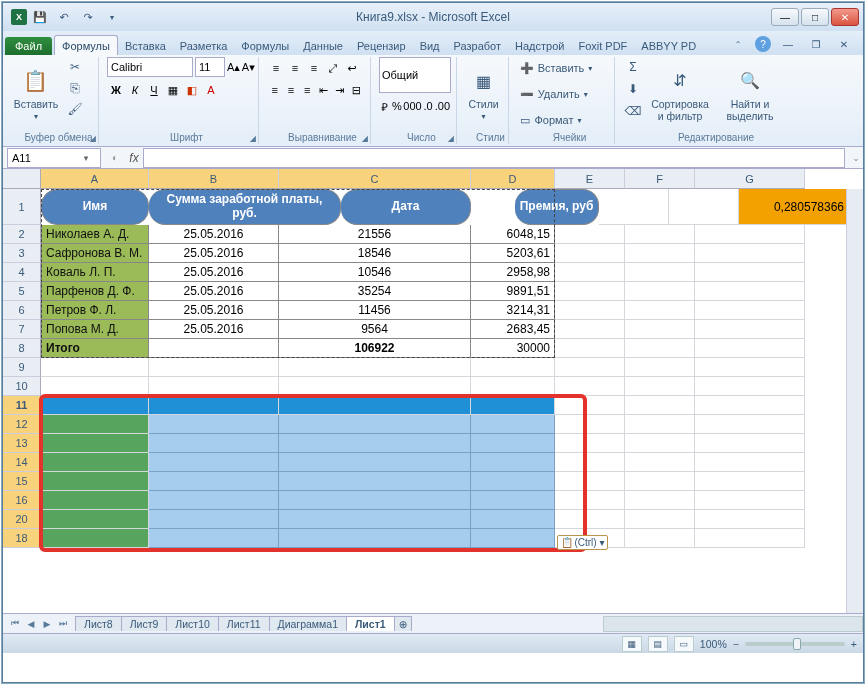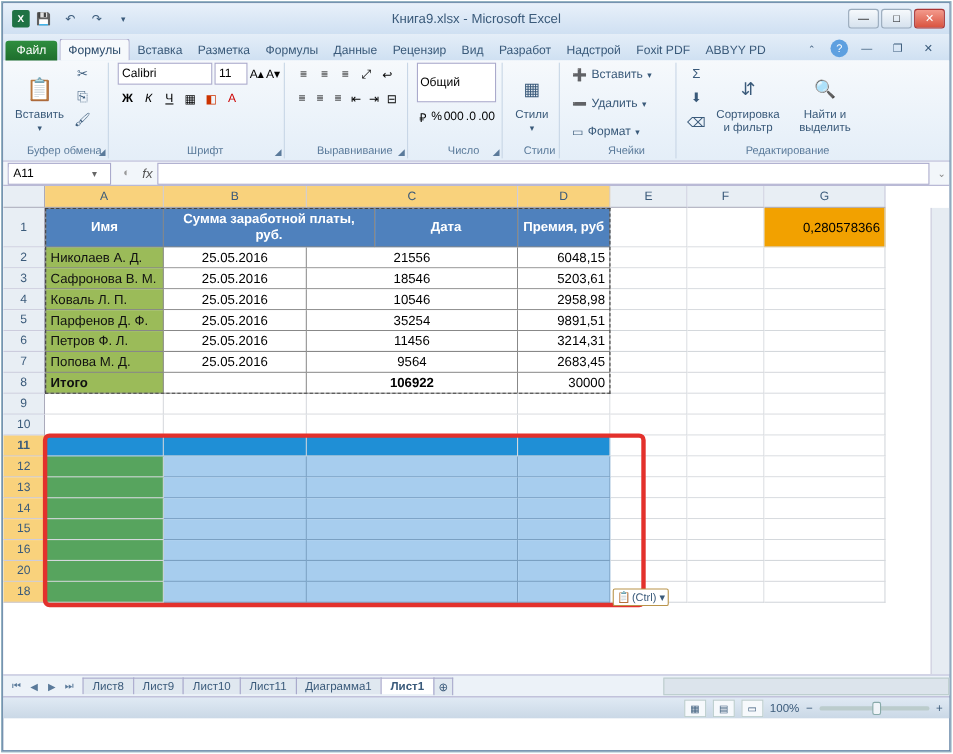--- a/index.html
+++ b/index.html
@@ -57,21 +57,21 @@
   .colhdrs{display:flex;height:20px;}
   .ch{background:#e8eef4;border-right:1px solid #ccd;border-bottom:1px solid #aab;color:#3a5a7a;font-size:11px;display:flex;align-items:center;justify-content:center;}
   .row{display:flex;}
   .cell{border-right:1px solid #d4d8dc;border-bottom:1px solid #d4d8dc;font-size:12px;display:flex;align-items:center;padding:0 4px;background:#fff;overflow:hidden;white-space:nowrap;}
   .cell.hdr{background:#4f81bd;color:#fff;font-weight:bold;justify-content:center;text-align:center;line-height:1.15;white-space:normal;}
   .cell.nm{background:#9bbb59;color:#111;}
   .cell.ctr{justify-content:center;}
   .cell.rt{justify-content:flex-end;}
   .tblcell{border-right:1px solid #888;border-bottom:1px solid #888;}
   .tblbord-l{border-left:1px solid #888;}
-  .tblbord-t{border-top:1px solid #888;}
+  .tblbord-t{border-top:1px solid #888;border-radius:16px;}
   .marching{outline:1.5px dashed #444;outline-offset:-1px;}
   .cell.g{background:#f2a100;color:#000;justify-content:flex-end;}
   .pastehdr{background:#1f8fd6 !important;}
   .pastenm{background:#57a45e !important;}
   .pastecell{background:#a7cdee !important;border-right:1px solid #7aa0c2;border-bottom:1px solid #7aa0c2;}
   .redbox{position:absolute;border:4px solid #e3312c;border-radius:6px;pointer-events:none;}
   .smarttag{position:absolute;display:flex;align-items:center;gap:1px;background:#fff;border:1px solid #b9944a;padding:1px 3px;font-size:10px;color:#3a5a7a;border-radius:2px;}
 
   
   .sheetbar{height:20px;background:#ecf2f8;border-top:1px solid #aac;display:flex;align-items:center;font-size:10.5px;}
@@ -309,21 +309,21 @@
           <div class="ch sel" style="width:84px;">D</div>
           <div class="ch" style="width:70px;">E</div>
           <div class="ch" style="width:70px;">F</div>
           <div class="ch" style="width:110px;">G</div>
         </div>
 
         <div class="row" style="height:36px;">
           <div class="cell hdr tblcell tblbord-l tblbord-t" style="width:108px;">Имя</div>
           <div class="cell hdr tblcell tblbord-t" style="width:192px;">Сумма заработной платы, руб.</div>
           <div class="cell hdr tblcell tblbord-t" style="width:130px;">Дата</div>
-          <div class="cell hdr tblcell tblbord-t" style="width:84px;">Премия, руб</div>
+          <div class="cell hdr tblcell tblbord-t" style="width:84px;margin-left:44px;">Премия, руб</div>
           <div class="cell" style="width:70px;"></div>
           <div class="cell" style="width:70px;"></div>
           <div class="cell g" style="width:110px;">0,280578366</div>
         </div>
 
         <div id="datarows">
             <div class="row" style="height: 19px;">
               <div class="cell nm tblcell tblbord-l" style="width:108px;">Николаев А. Д.</div>
               <div class="cell ctr tblcell" style="width:130px;">25.05.2016</div>
               <div class="cell ctr tblcell" style="width:192px;">21556</div>

